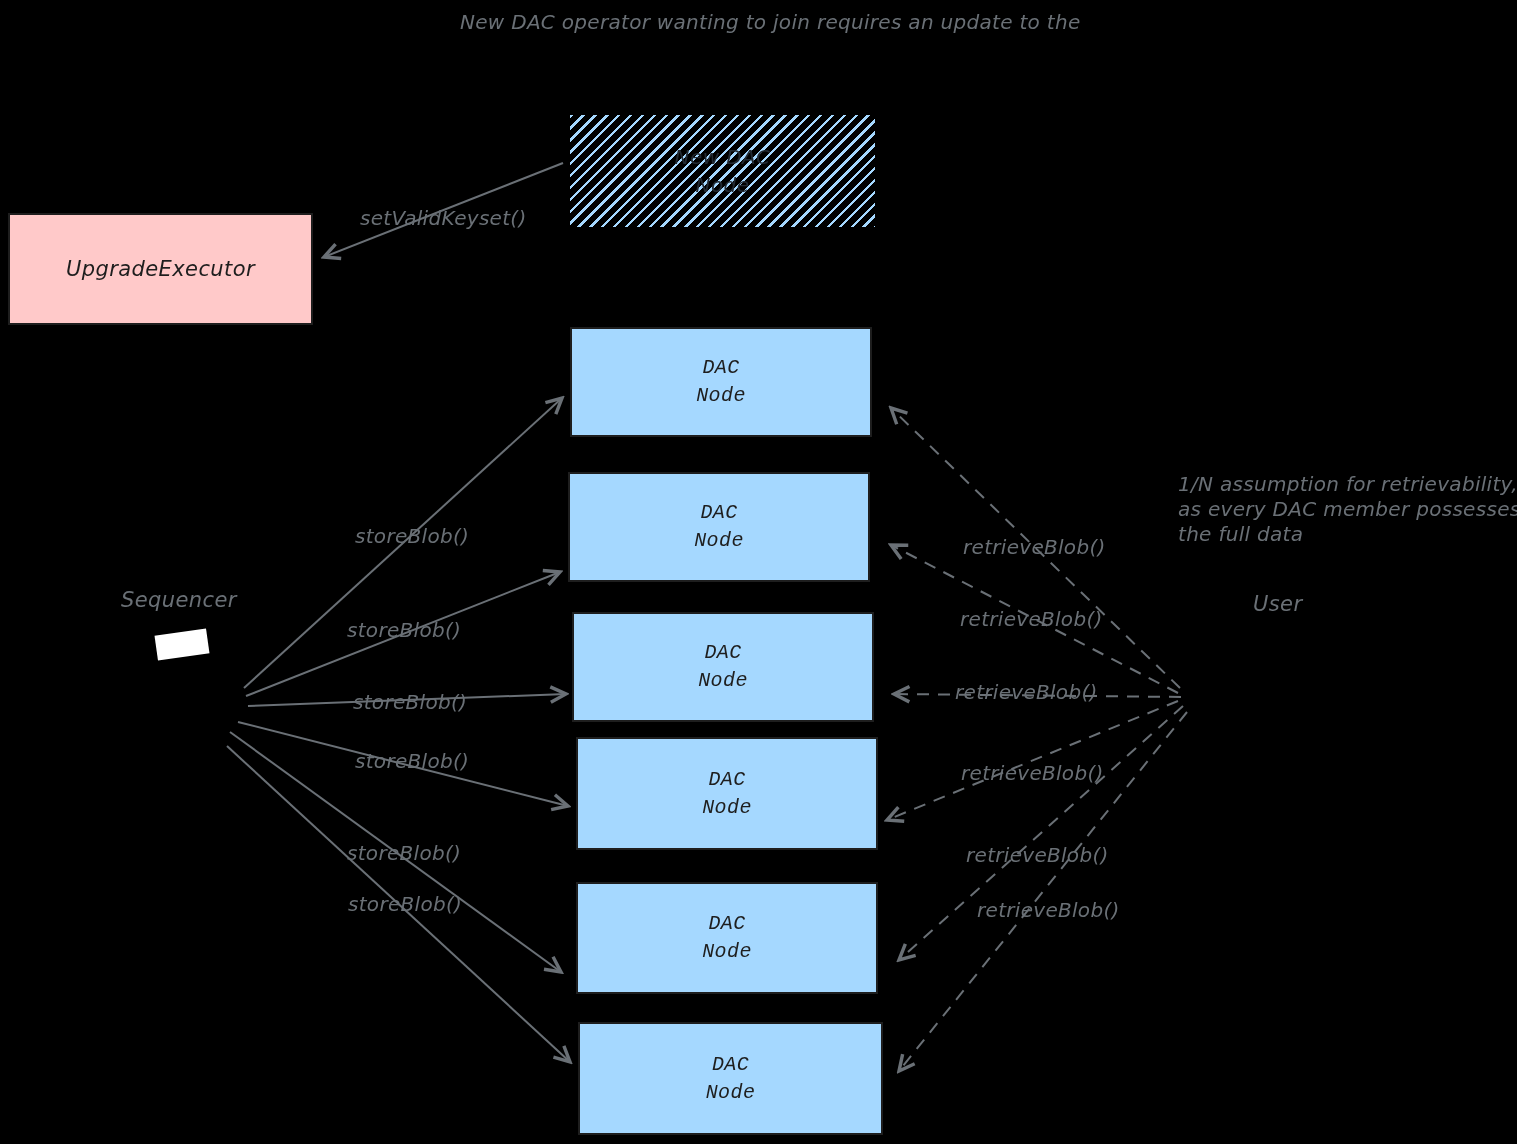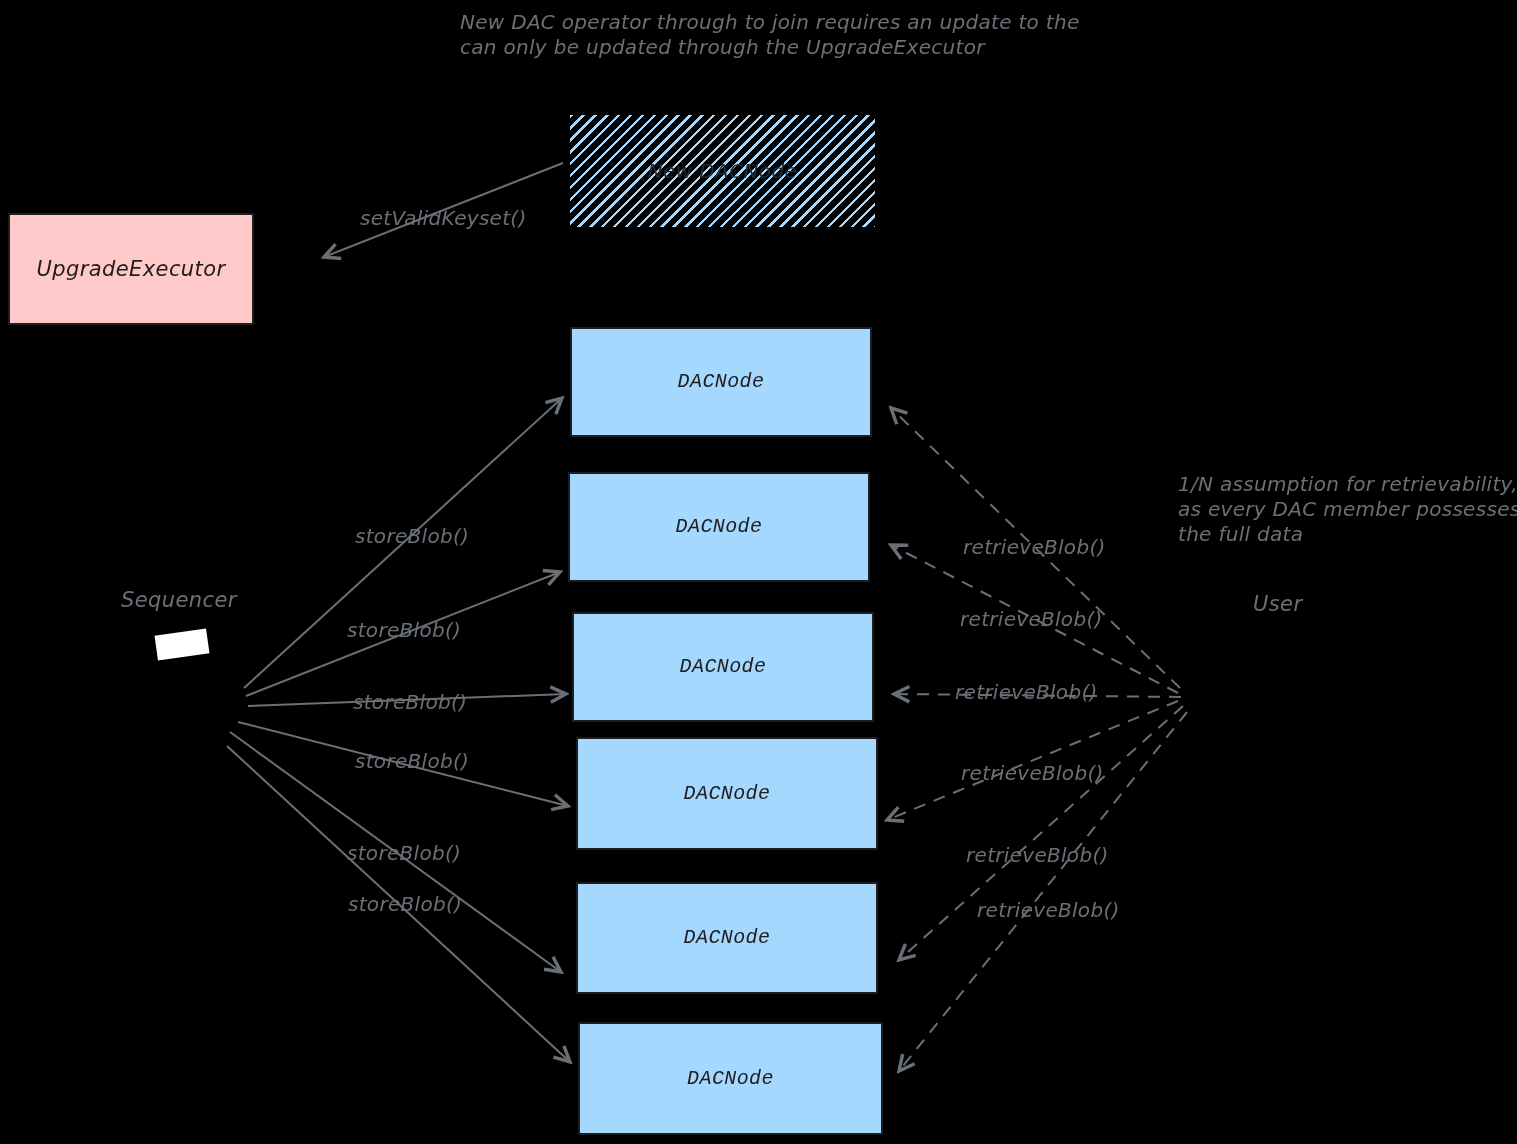--- a/index.html
+++ b/index.html
@@ -27,21 +27,21 @@
   }
   .edge-label{
     position:absolute;color:var(--annotation-text);
     font-size:20px;font-style:italic;letter-spacing:.3px;white-space:nowrap;
   }
   .actor-label{
     position:absolute;color:var(--annotation-text);
     font-size:21px;font-style:italic;letter-spacing:.4px;white-space:nowrap;
   }
   .box{
-    position:absolute;display:flex;flex-direction:row;
+    position:absolute;display:flex;flex-direction:column;
     align-items:center;justify-content:center;text-align:center;
     font-size:20px;line-height:28px;font-style:italic;letter-spacing:.4px;
     box-sizing:border-box;
   }
   .dac-box{
     background:var(--dac-node-fill);
     border:2px solid var(--box-border);
     color:var(--box-text);
     font-family:Liberation Mono, monospace;
   }
@@ -90,30 +90,29 @@
 
     <line class="dashed" x1="1180" y1="688" x2="891" y2="408" marker-end="url(#ah)"></line>
     <line class="dashed" x1="1178" y1="693" x2="891" y2="545" marker-end="url(#ah)"></line>
     <line class="dashed" x1="1181" y1="697" x2="894" y2="694" marker-end="url(#ah)"></line>
     <line class="dashed" x1="1178" y1="701" x2="887" y2="820" marker-end="url(#ah)"></line>
     <line class="dashed" x1="1183" y1="706" x2="899" y2="960" marker-end="url(#ah)"></line>
     <line class="dashed" x1="1187" y1="712" x2="899" y2="1071" marker-end="url(#ah)"></line>
   </svg>
 
   <div class="note" style="left:460px;top:10px;">
-    <div>New DAC operator through to join requires an update to the</div>
-    <div>can only be updated through the UpgradeExecutor</div>
+    <div>New DAC operator wanting to join requires an update to the</div>
   </div>
 
   <div class="box hatched-box" style="left:570px;top:115px;width:305px;height:112px;">
     <span>New DAC</span>
     <span>Node</span>
   </div>
 
-  <div class="box executor-box" style="left:8px;top:213px;width:246px;height:112px;">
+  <div class="box executor-box" style="left:8px;top:213px;width:305px;height:112px;">
     <span>UpgradeExecutor</span>
   </div>
 
   <div class="edge-label" style="left:360px;top:206px;">setValidKeyset()</div>
 
   <div class="box dac-box" style="left:570px;top:327px;width:302px;height:110px;">
     <span>DAC</span>
     <span>Node</span>
   </div>
   <div class="box dac-box" style="left:568px;top:472px;width:302px;height:110px;">

